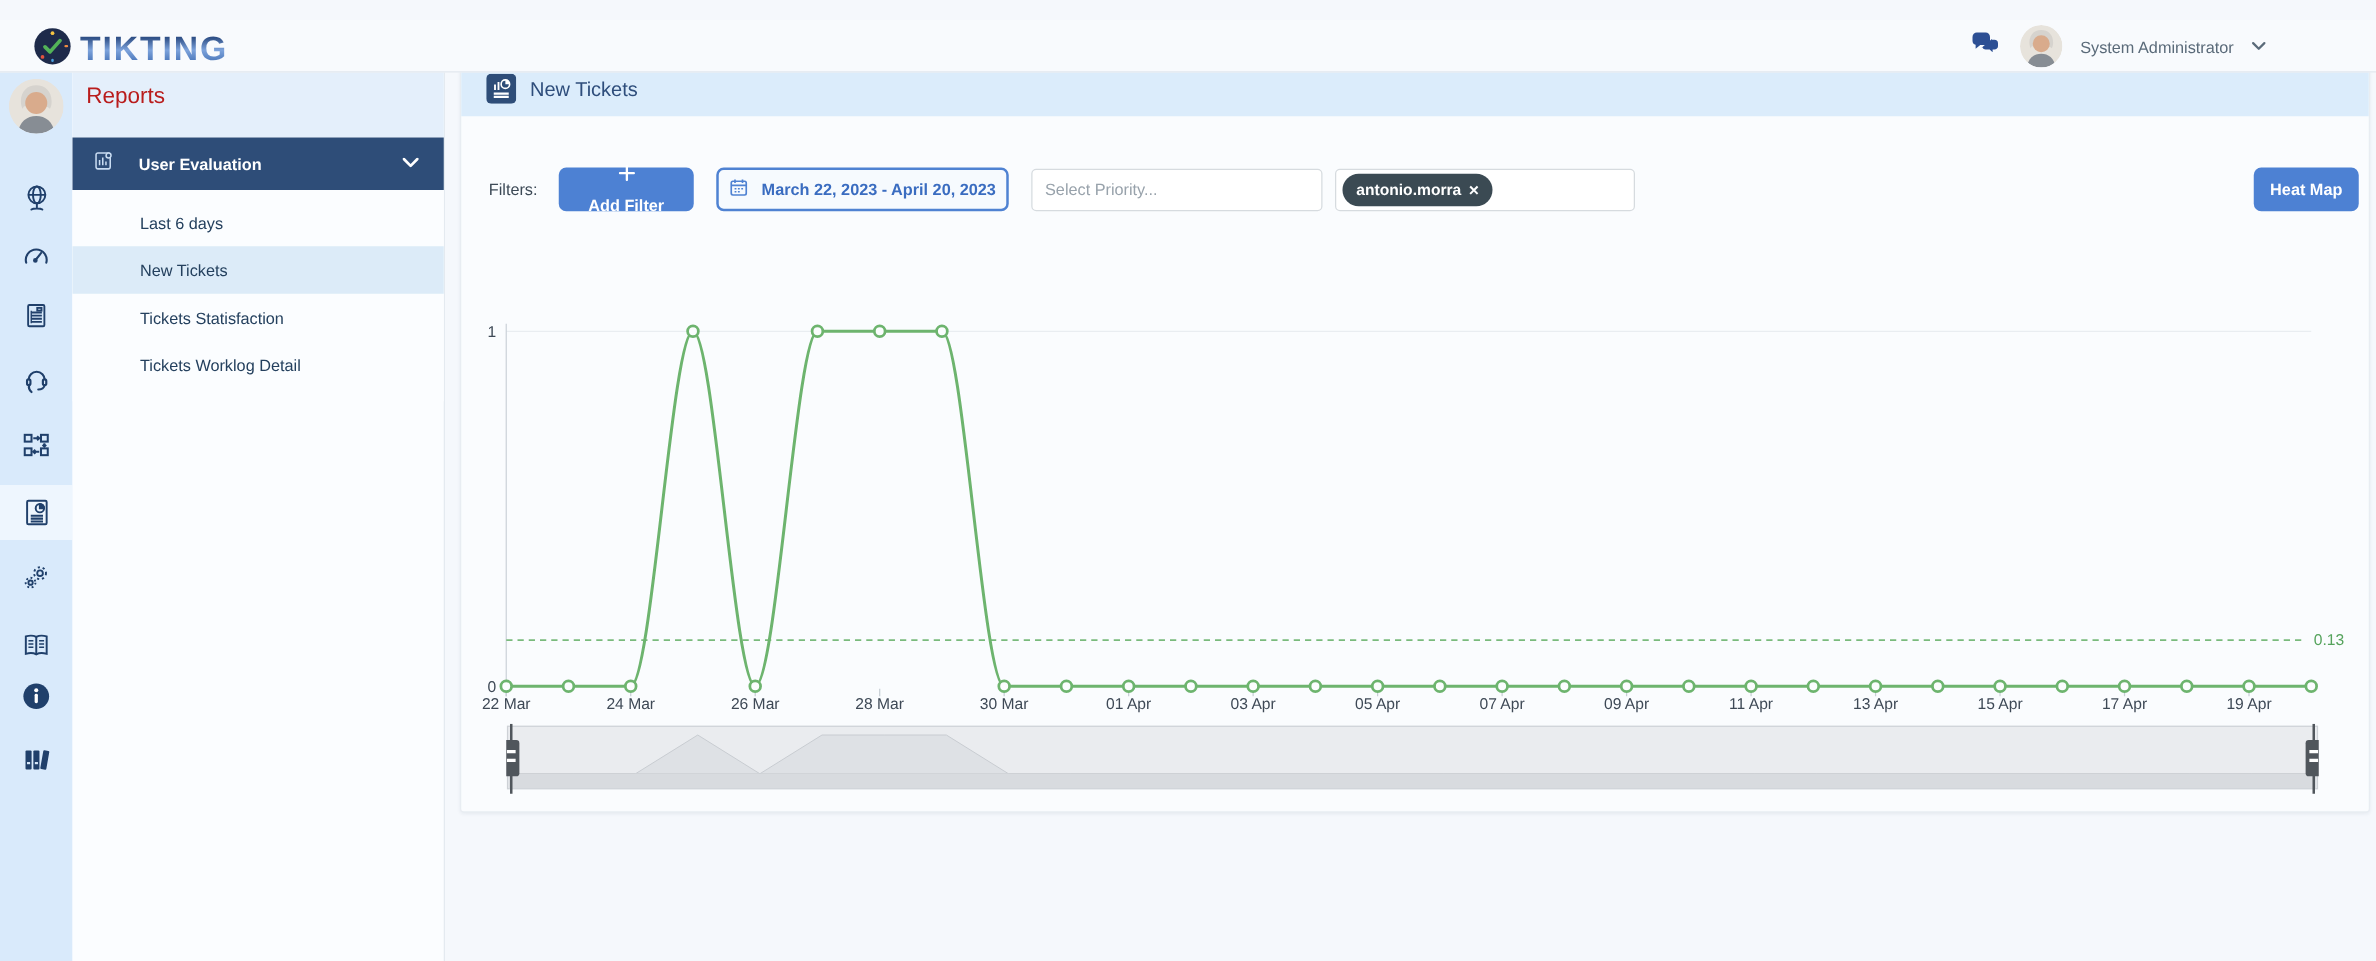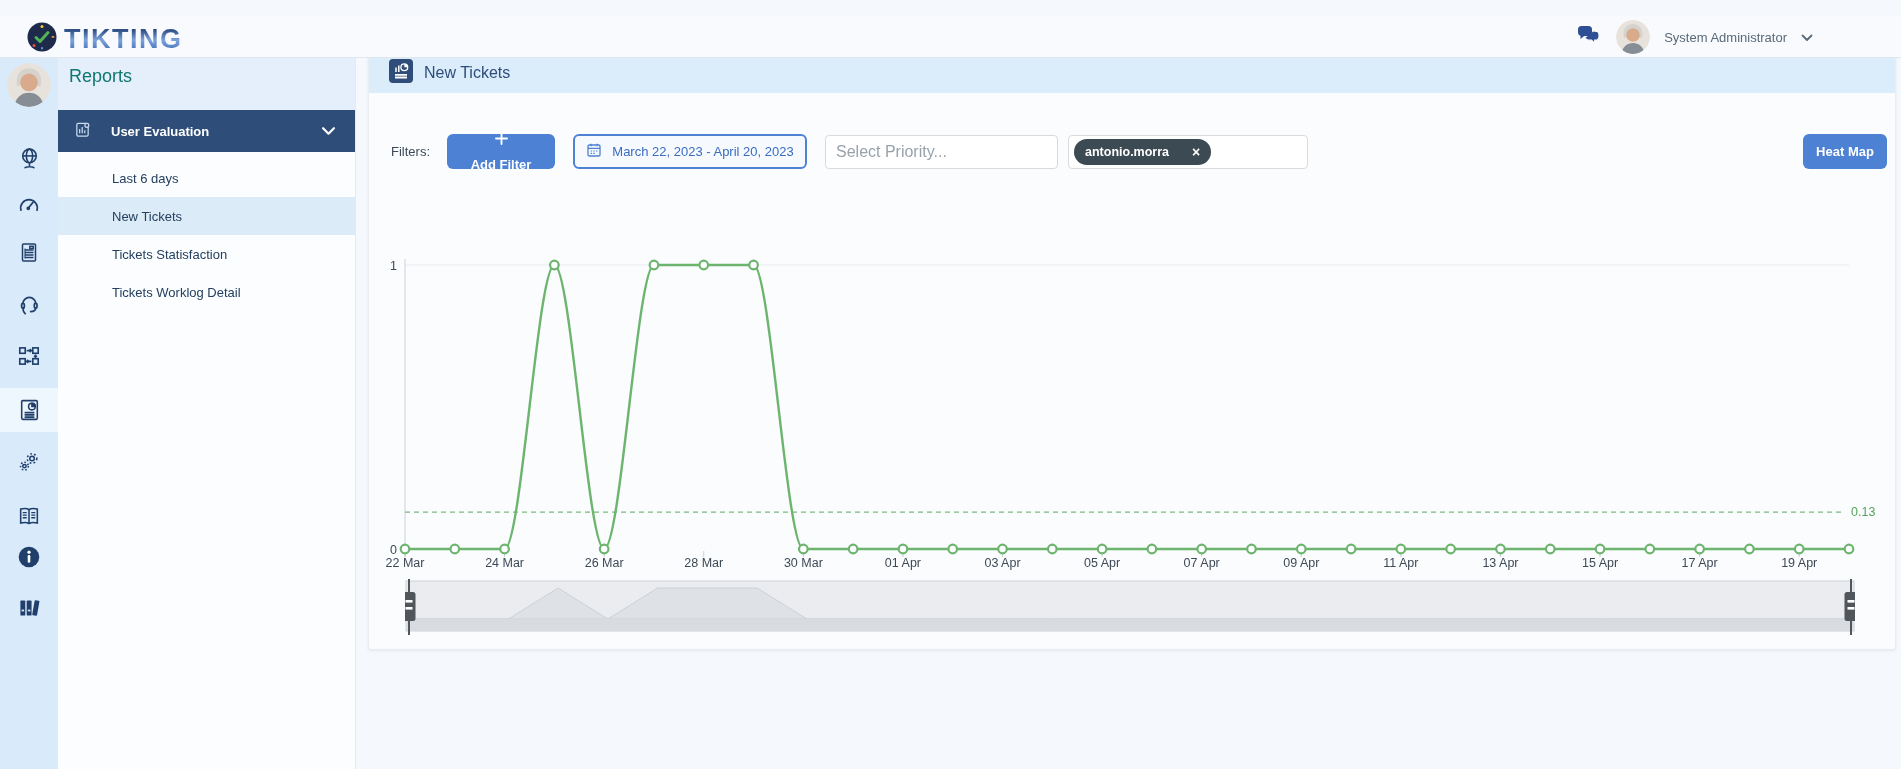--- a/index.html
+++ b/index.html
@@ -19,21 +19,21 @@
   .rail{position:absolute;left:0;top:42px;width:58px;height:727px;background:#d9eafb;z-index:10;}
   .rail-avatar{position:absolute;left:7px;top:21px;}
   .rail-item{position:absolute;left:0;width:58px;height:44px;display:flex;align-items:center;
     justify-content:center;color:#20406b;cursor:pointer;}
   .rail-item.sel{background:#eef6fe;}
   .rail-item svg{display:block;}
   
   .sidepanel{position:absolute;left:58px;top:42px;width:298px;height:727px;background:#fbfdff;
     border-right:1px solid #e4eaf0;z-index:10;}
   .side-top{height:68px;background:#e4effb;display:flex;align-items:center;padding-left:11px;}
-  .side-title{font-size:18px;color:#0f766e;}
+  .side-title{font-size:18px;color:#b91c1c;}
   .grp-header{height:42px;background:#2e4d78;color:#fff;display:flex;align-items:center;
     padding-left:16px;cursor:pointer;}
   .grp-header .lbl{font-size:13px;font-weight:700;margin-left:20px;}
   .grp-header .chev{margin-left:auto;margin-right:20px;}
   .grp-items{padding:7px 0 10px 0;background:#fbfdff;}
   .menu-item{height:38px;display:flex;align-items:center;padding-left:54px;font-size:13px;
     color:#24405e;cursor:pointer;}
   .menu-item.sel{background:#dcebf8;}
   
   .card{position:absolute;left:368px;top:52px;width:1528px;height:598px;background:#fafcfe;
@@ -43,28 +43,28 @@
   .card-title{font-size:16px;color:#2e4d7b;margin-left:11px;}
   .filter-row{position:absolute;left:0;top:81px;width:100%;height:35px;display:flex;
     align-items:center;padding-left:22px;}
   .filters-label{font-size:13px;color:#3d4a57;margin-right:17px;}
   .btn-blue{height:35px;background:#4d81d3;color:#fff;border:none;border-radius:6px;
     font-size:13px;font-weight:700;display:flex;align-items:center;justify-content:center;
     cursor:pointer;font-family:inherit;}
   .btn-addfilter{width:108px;margin-right:18px;gap:9px;flex-direction:column;}
   .btn-date{width:234px;height:35px;background:#f6fafe;border:2px solid #4f82d2;border-radius:6px;
     color:#3a6cc0;font-size:13px;display:flex;align-items:center;justify-content:center;gap:10px;
-    margin-right:18px;cursor:pointer;font-family:inherit;}
+    margin-right:18px;cursor:pointer;font-family:inherit;font-weight:bold;}
   .input-priority{width:233px;height:34px;border:1px solid #d6dbdf;border-radius:4px;background:#fff;
-    font-size:16px;padding:0 10px;color:#3d4a57;margin-right:10px;font-family:inherit;}
+    font-size:13px;padding:0 10px;color:#3d4a57;margin-right:10px;font-family:inherit;}
   .input-priority::placeholder{color:#98a2ab;}
   .tagbox{width:240px;height:34px;border:1px solid #d6dbdf;border-radius:4px;background:#fff;
     display:flex;align-items:center;padding-left:5px;}
   .chip{height:26px;background:#3b4a53;border-radius:13px;color:#fff;font-size:12.5px;
-    font-weight:700;display:flex;align-items:center;padding:0 11px;gap:23px;}
+    font-weight:700;display:flex;align-items:center;padding:0 11px;gap:6px;}
   .chip .x{font-size:14px;font-weight:700;cursor:pointer;line-height:1;}
   .btn-heatmap{position:absolute;right:8px;top:0;width:84px;}
   .chart-wrap{position:absolute;left:12px;top:198px;width:1512px;height:330px;}
   .brush-wrap{position:absolute;left:36px;top:526px;width:1450px;height:58px;}
 </style>
 </head>
 <body>
 
 <div class="topbar">
   <div class="logo">

